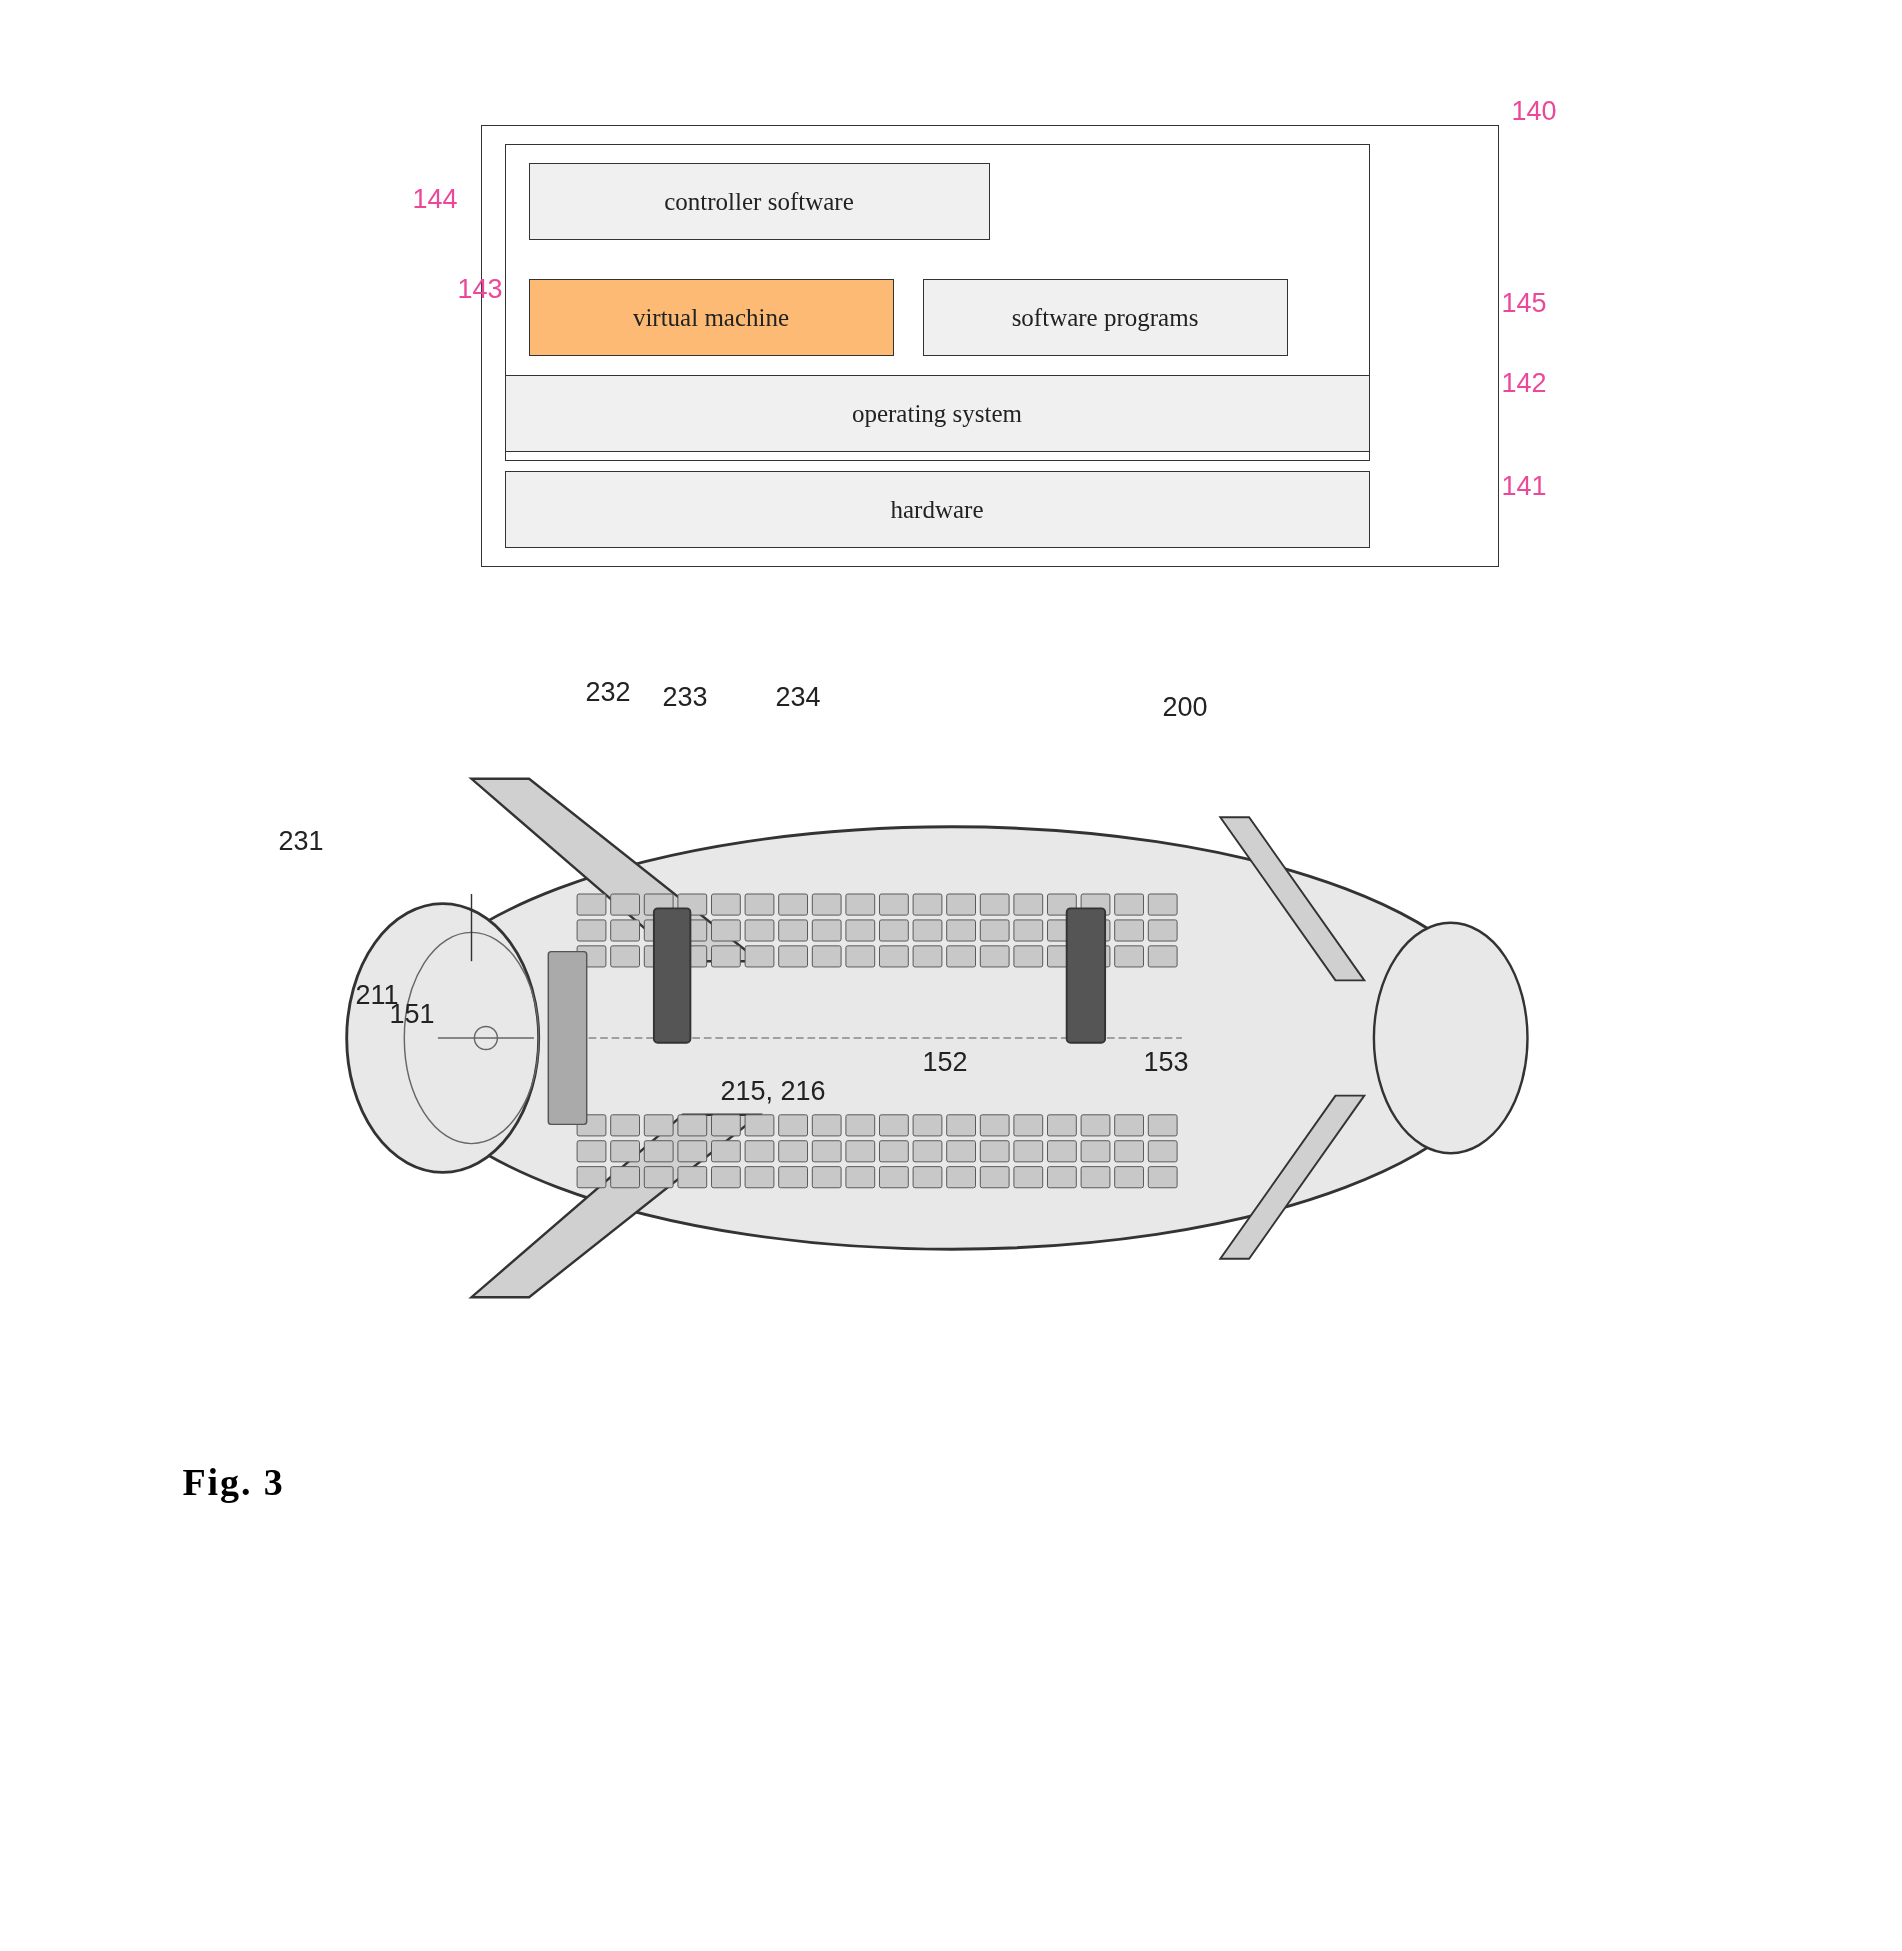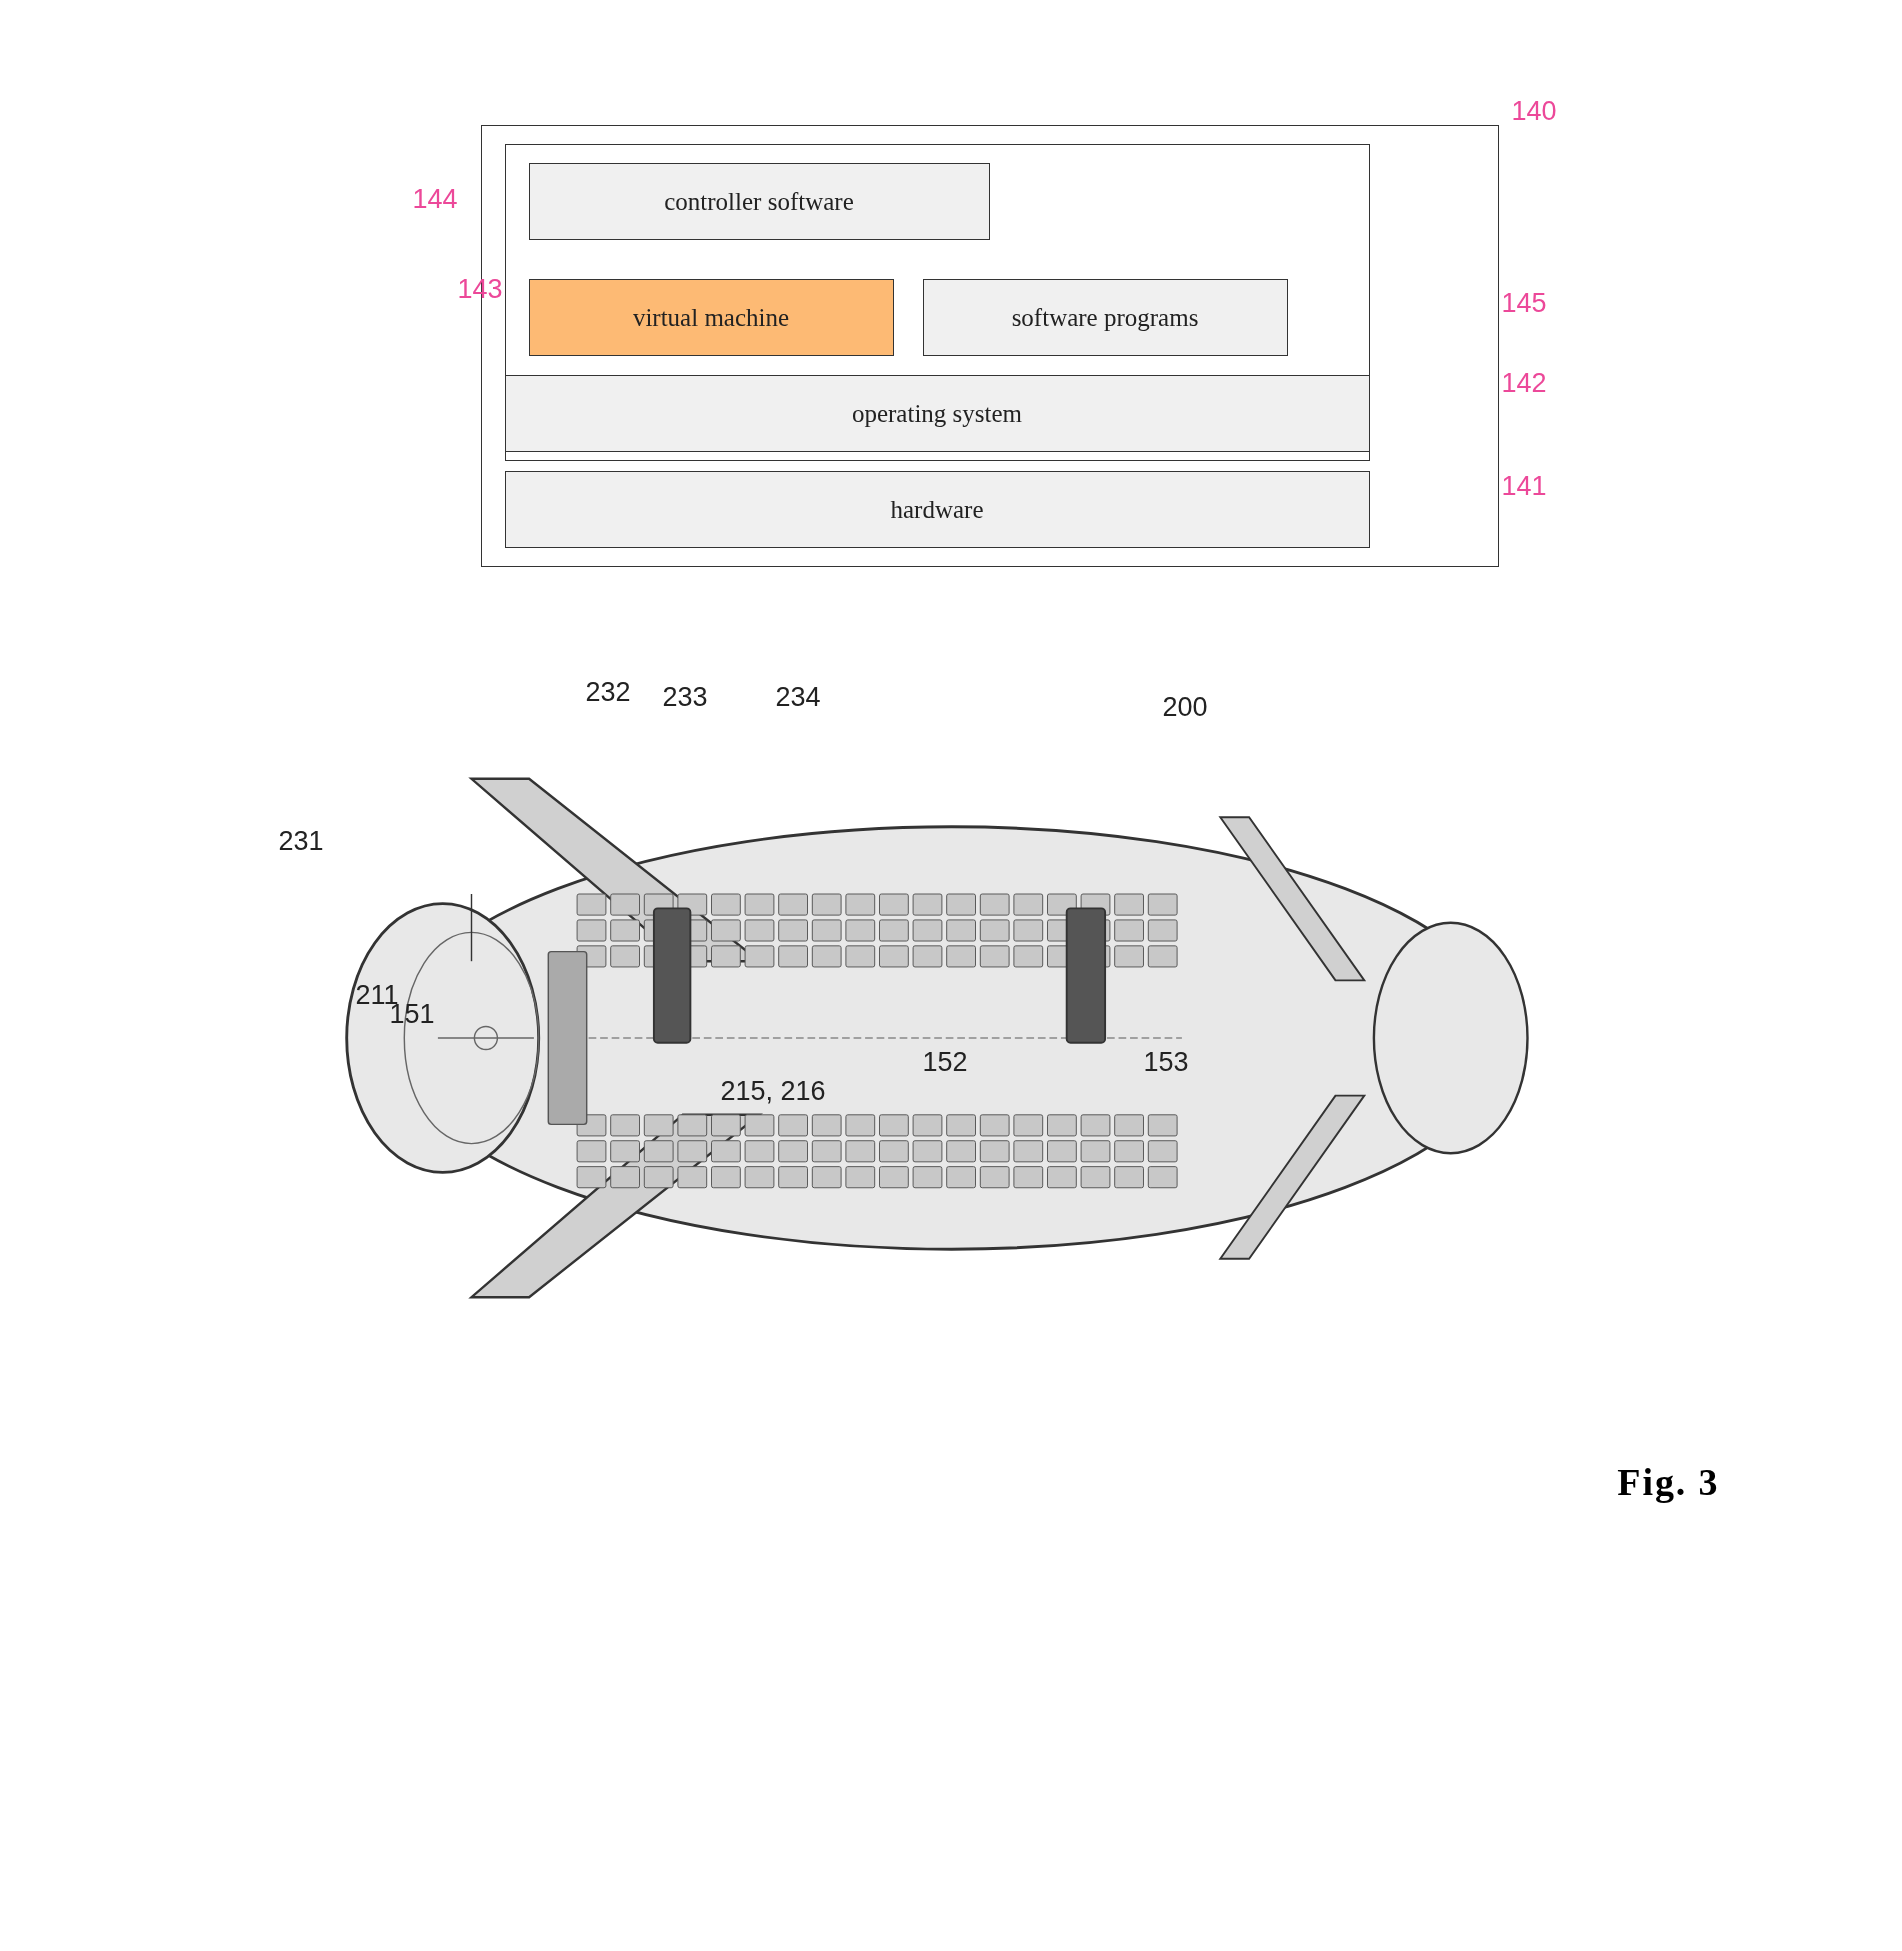--- a/index.html
+++ b/index.html
@@ -405,19 +405,19 @@
 
       <span class="ref3" style="left: 207px; top: -423px;">151</span>
 
       <span class="ref3" style="left: 538px; top: -346px;">215, 216</span>
 
       <span class="ref3" style="left: 740px; top: -375px;">152</span>
 
       <span class="ref3" style="left: 961px; top: -375px;">153</span>
     </div>
 
-    <div style="text-align:right; margin-top: 38px;">
+    <div style="text-align:left; margin-top: 38px;">
       <span class="fig-caption">Fig. 3</span>
     </div>
   </div>
 
 </div>
 
 
 </body></html>

